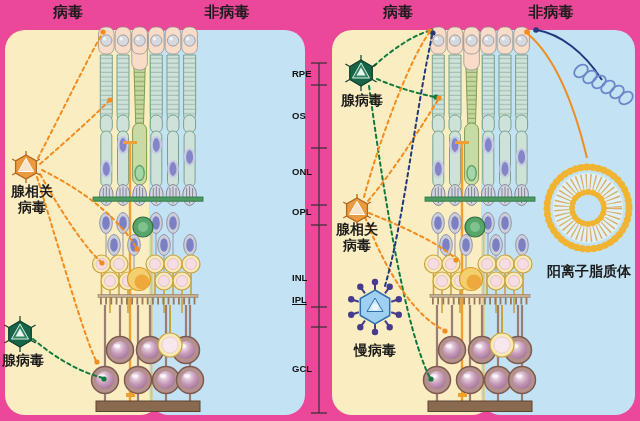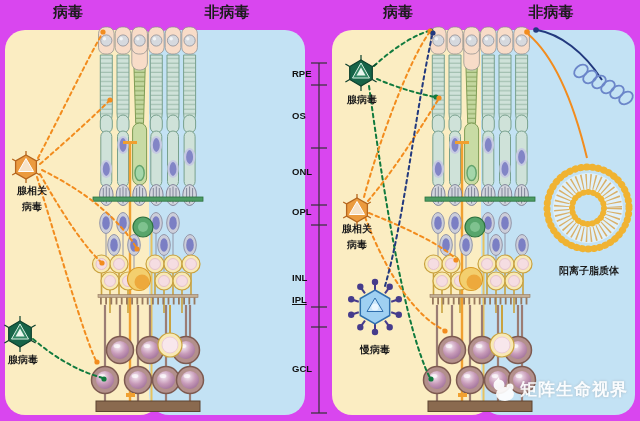--- a/index.html
+++ b/index.html
@@ -1,23 +1,23 @@
 <!DOCTYPE html>
 <html style="--orange: #f28c1e; --green: #117a3e; --navy: #22397e; --panel_yellow: #fbedc2; --panel_blue: #c3e2f4; --liposome_dot: #f0b332; --coil_blue: #6b86c9;"><head>
 <meta charset="utf-8">
 <style>
   html,body{margin:0;padding:0;background:#fff;}
-  #stage{position:relative;width:640px;height:421px;background:#d946ef;overflow:hidden;
+  #stage{position:relative;width:640px;height:421px;background:#ec4899;overflow:hidden;
          font-family:"Liberation Sans","DejaVu Sans",sans-serif;}
   .panel{position:absolute;top:30px;height:385px;border-radius:20px;}
   .panel-yellow{background:var(--panel_yellow);}
   .panel-blue{background:var(--panel_blue);}
   .lab{position:absolute;font-weight:bold;color:#1c1c1c;text-align:center;line-height:1.1;}
   .title{font-size:15px;top:4px;width:80px;}
-  .agent-lab{font-size:10px;line-height:16px;}
+  .agent-lab{font-size:14px;line-height:16px;}
   .layer-lab{font-size:9.5px;width:26px;left:292px;text-align:left;color:#111;}
   .ck30p-lab{color:var(--navy);font-size:14.5px;line-height:17px;}
   .watermark{position:absolute;left:490px;top:376px;display:flex;align-items:center;gap:4px;}
   .watermark .wm-text{color:#fff;font-size:17px;font-weight:bold;opacity:.93;letter-spacing:1px;
       text-shadow:0 0 3px rgba(130,130,130,.45);}
   svg{position:absolute;overflow:visible;}
   .stroke-orange{stroke:var(--orange);} .fill-orange{fill:var(--orange);}
   .stroke-green{stroke:var(--green);}   .fill-green{fill:var(--green);}
   .stroke-navy{stroke:var(--navy);}     .fill-navy{fill:var(--navy);}
   .dashed{fill:none;stroke-width:2;stroke-dasharray:3.5 3.5;stroke-linecap:round;}
@@ -391,25 +391,14 @@
   <div class="lab agent-lab" style="left:533px;top:263px;width:112px;">阳离子脂质体</div>
 
   <div class="lab layer-lab" style="top:69px;">RPE</div>
   <div class="lab layer-lab" style="top:111px;">OS</div>
   <div class="lab layer-lab" style="top:167px;">ONL</div>
   <div class="lab layer-lab" style="top:207px;">OPL</div>
   <div class="lab layer-lab" style="top:273px;">INL</div>
   <div class="lab layer-lab" style="top:295px;text-decoration:underline;">IPL</div>
   <div class="lab layer-lab" style="top:364px;">GCL</div>
 
-  <div class="watermark">
-    <svg width="26" height="26" viewBox="0 0 26 26" style="position:static;">
-      <g fill="#ffffff" opacity=".92">
-        <polygon points="5,6 9,1 10,7"></polygon>
-        <circle cx="9" cy="9" r="5.5"></circle>
-        <ellipse cx="15" cy="18" rx="9" ry="7"></ellipse>
-        <circle cx="20" cy="11" r="3.5"></circle>
-      </g>
-    </svg>
-    <span class="wm-text">矩阵生命视界</span>
-  </div>
 
 </div>
 
 </body></html>

